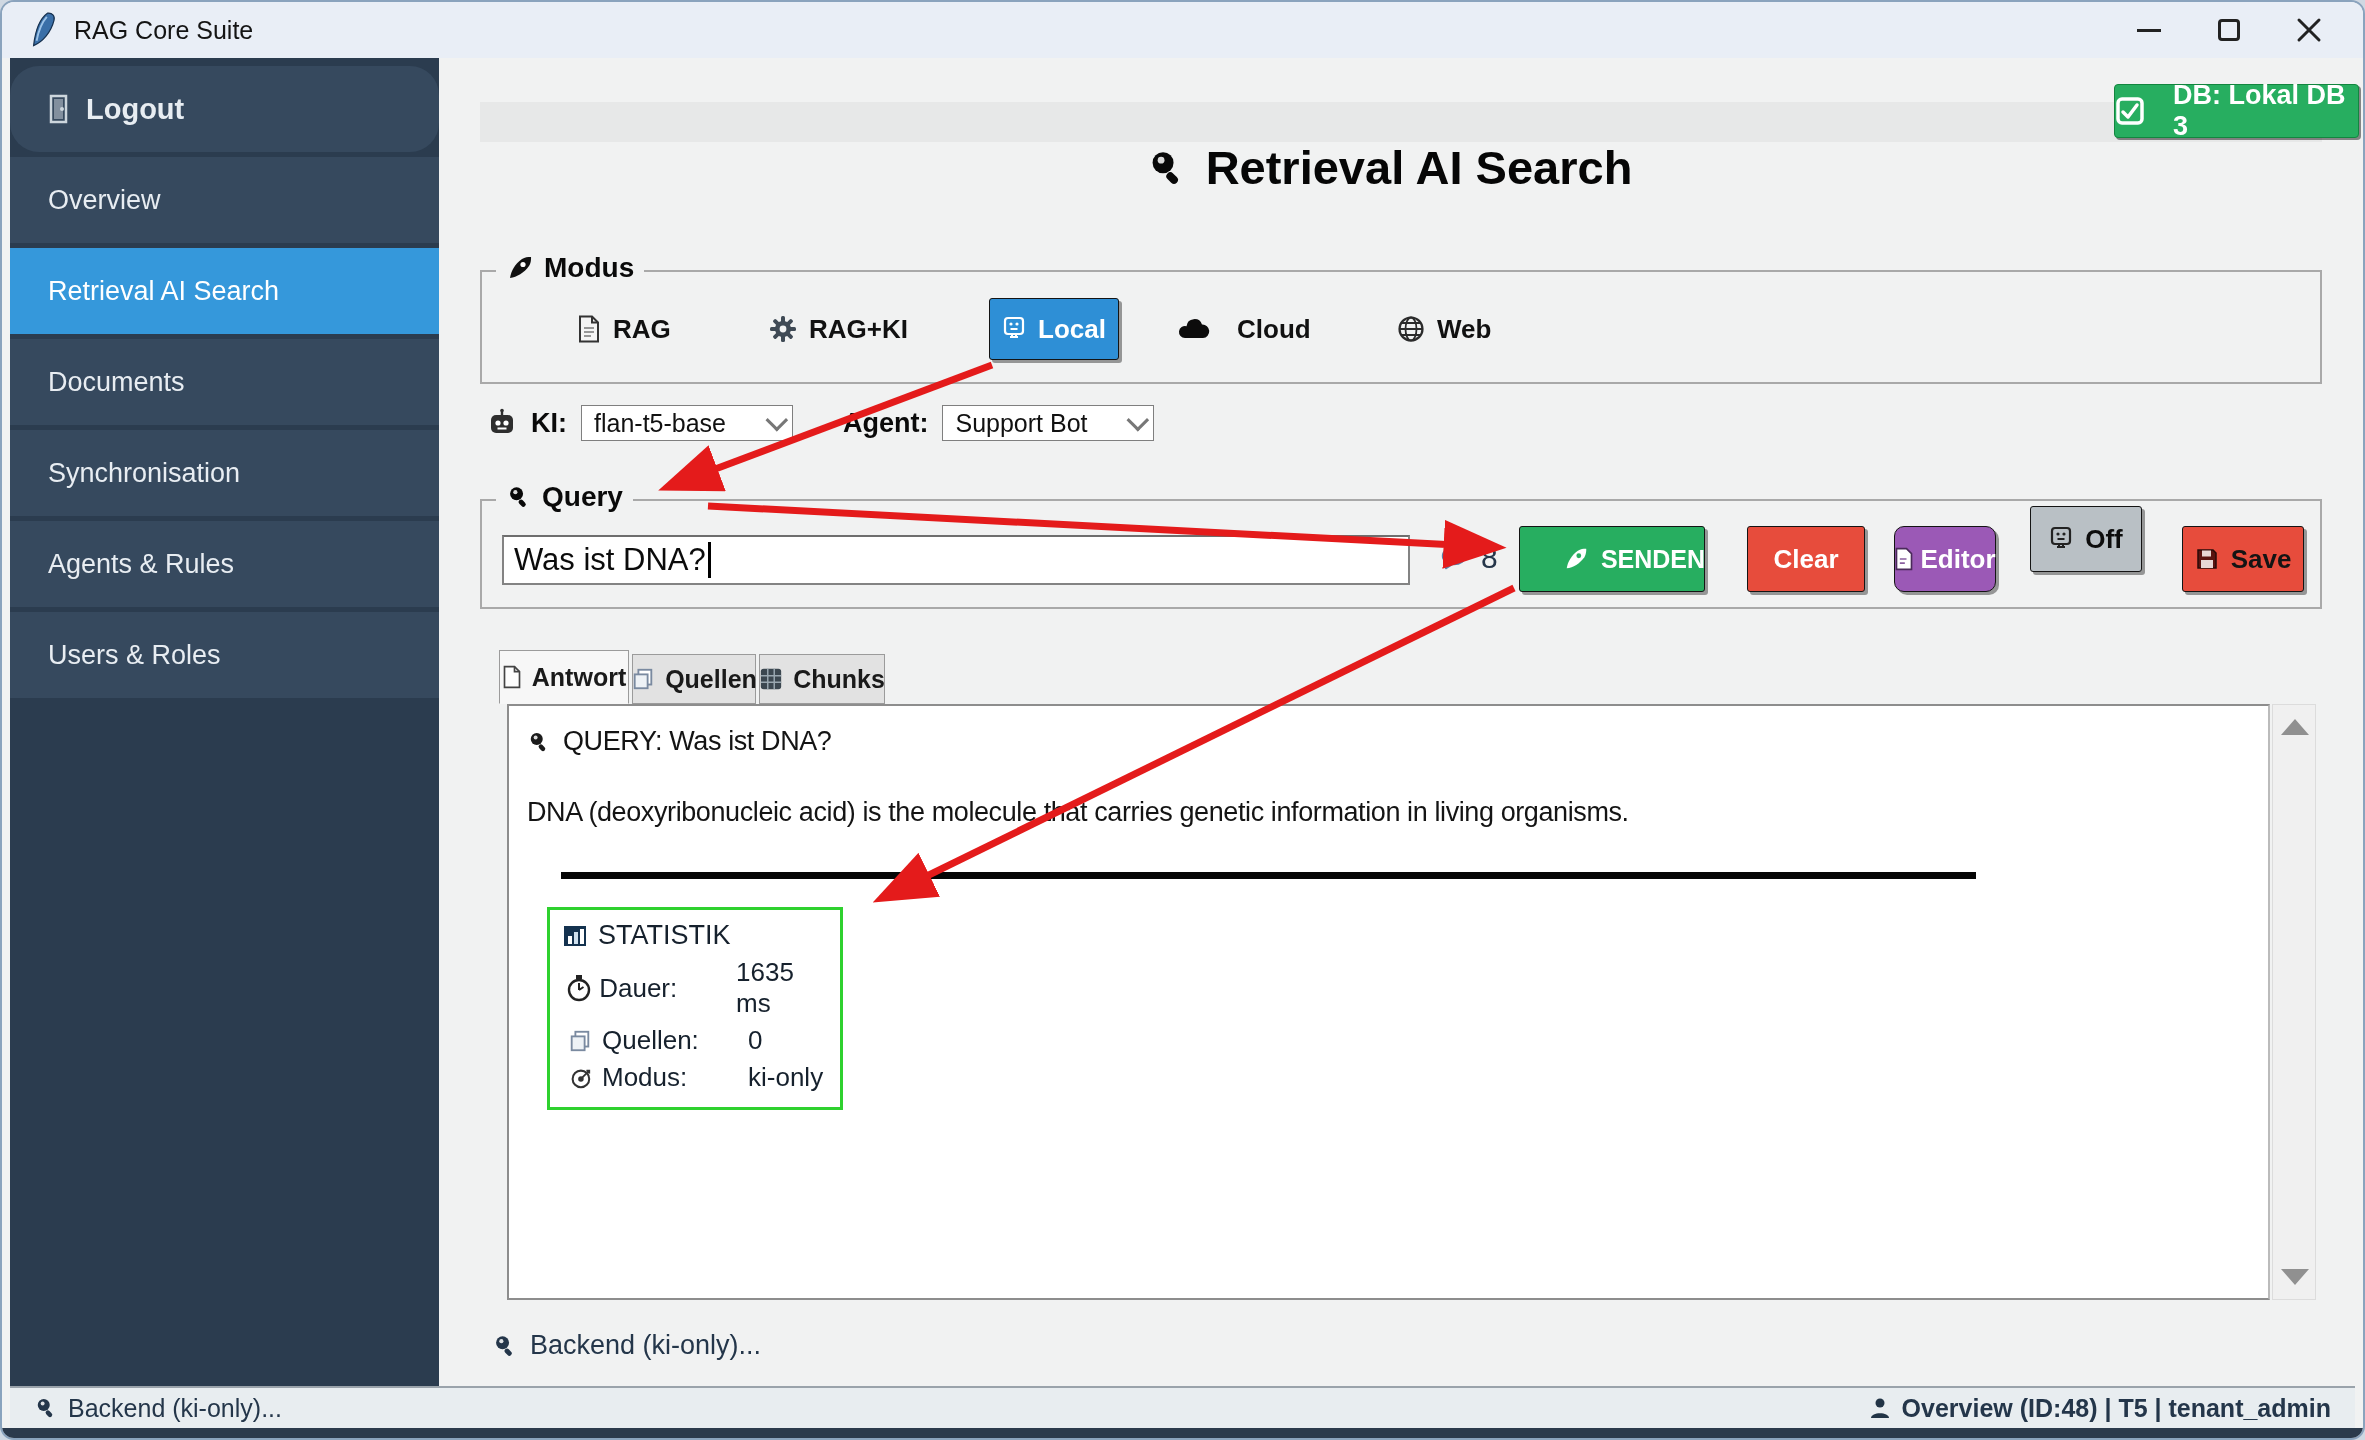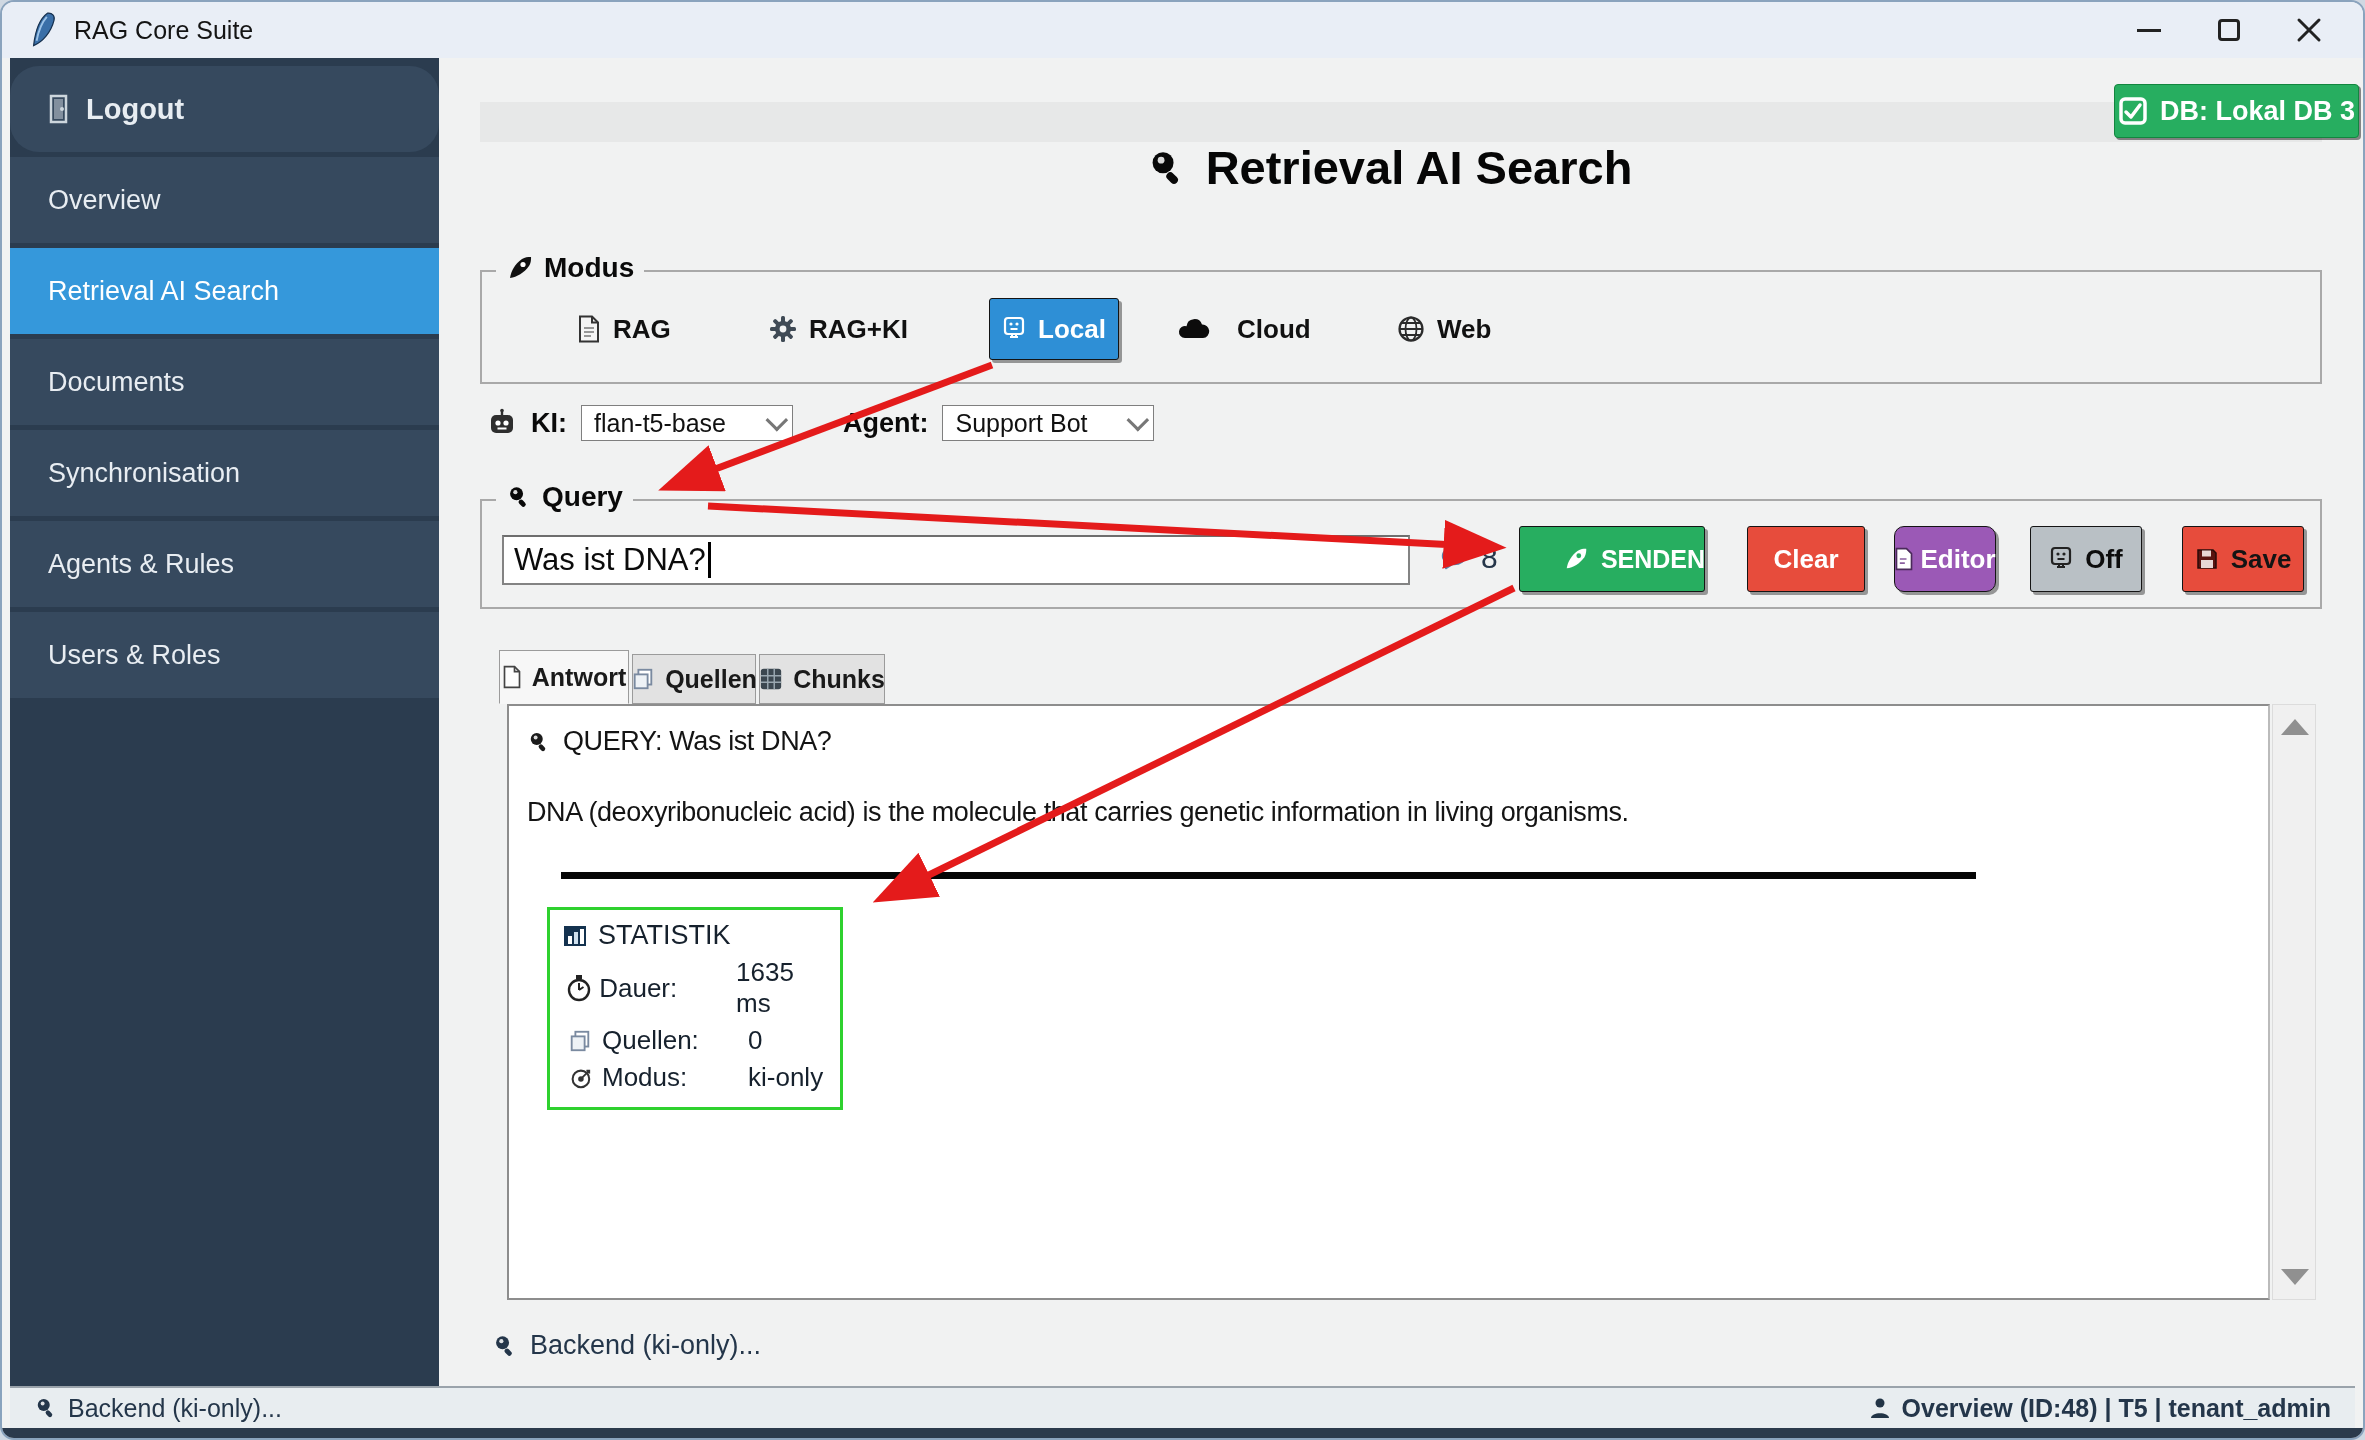--- a/index.html
+++ b/index.html
@@ -17,21 +17,21 @@
 
   
   .sidebar { position:absolute; left:8px; top:56px; width:429px; height:1332px; background:#2b3c4f; padding-top:8px; }
   .side-item { height:86px; background:#36495e; margin-bottom:5px; display:flex; align-items:center; padding-left:38px; color:#e8edf2; font-size:27px; }
   .side-item.logout { font-weight:bold; font-size:29px; gap:14px;border-radius:29px; }
   .side-item.active { background:#3598db; color:#ffffff; }
 
   
   .main { position:absolute; left:437px; top:56px; width:1920px; height:1332px; background:#f1f2f2; }
   .top-band { position:absolute; left:41px; top:44px; width:1842px; height:40px; background:#e7e8e8; }
-  .db-badge { position:absolute; right:0px; top:26px; width:245px; height:54px; background:#27ae60; border:1px solid #12863f; box-shadow:2px 2px 0 rgba(0,0,0,.45); border-radius:4px; display:flex; align-items:center; justify-content:center; gap:12px; color:#fff; font-weight:bold; font-size:27px; }
+  .db-badge { position:absolute; right:0px; top:26px; width:245px; height:54px; background:#27ae60; border:1px solid #12863f; box-shadow:2px 2px 0 rgba(0,0,0,.45); border-radius:4px; display:flex; align-items:center; justify-content:center; gap:28px; color:#fff; font-weight:bold; font-size:27px; }
   .page-title { position:absolute; left:0; top:82px; width:1900px; display:flex; justify-content:center; align-items:center; gap:18px; font-size:47px; font-weight:bold; color:#060606; }
 
   .groupbox { position:absolute; border:2px solid #a9a9a9; }
   .gb-legend { position:absolute; top:-20px; left:14px; background:#f1f2f2; padding:0 10px; font-weight:bold; font-size:28px; color:#0a0a0a; display:flex; align-items:center; gap:10px; }
   .gb-modus { left:41px; top:212px; width:1842px; height:114px; }
   .gb-query { left:41px; top:441px; width:1842px; height:110px; }
 
   .mode-opt { position:absolute; top:0; height:114px; display:flex; align-items:center; gap:12px; font-size:26px; font-weight:bold; color:#111; }
   .btn { display:flex; align-items:center; justify-content:center; gap:12px; border:1px solid #141414; border-radius:3px; box-shadow:3px 3px 0 rgba(0,0,0,.38); font-weight:bold; cursor:default; }
   .mode-local { position:absolute; left:507px; top:26px; width:130px; height:62px; background:#2e8fd6; color:#fff; font-size:26px; }
@@ -41,21 +41,21 @@
   .combo { width:212px; height:36px; background:#fff; border:1px solid #7f7f7f; display:flex; align-items:center; padding:0 12px; font-size:25px; color:#111; position:relative; }
   .combo .chev { position:absolute; right:10px; width:16px; height:16px; border-right:3px solid #777; border-bottom:3px solid #777; transform:rotate(45deg) translateY(-4px); }
 
   .query-input { position:absolute; left:63px; top:477px; width:908px; height:50px; background:#fff; border:2px solid #838383; border-top-color:#6e6e6e; display:flex; align-items:center; padding-left:10px; font-size:31px; color:#0b0b0b; }
   .caret { width:3px; height:36px; background:#000; margin-left:2px; }
   .char-count { position:absolute; left:1000px; top:483px; display:flex; align-items:center; gap:10px; font-size:30px; color:#26364a; }
 
   .btn-send   { position:absolute; left:1080px; top:468px; width:186px; height:66px; background:#27ae60; color:#fff; font-size:25px;padding-left:44px; }
   .btn-clear  { position:absolute; left:1308px; top:468px; width:118px; height:66px; background:#e74c3c; color:#fff; font-size:26px; }
   .btn-editor { position:absolute; left:1455px; top:468px; width:102px; height:66px; background:#9b59b6; color:#fff; font-size:26px; gap:6px;border-radius:10px; }
-  .btn-off    { position:absolute; left:1591px; top:468px; width:112px; height:66px; background:#b9c0c5; color:#0d0d0d; font-size:26px; }
+  .btn-off    { position:absolute; left:1591px; top:448px; width:112px; height:66px; background:#b9c0c5; color:#0d0d0d; font-size:26px; }
   .btn-save   { position:absolute; left:1743px; top:468px; width:122px; height:66px; background:#e74c3c; color:#141414; font-size:26px; }
 
   
   .tab { position:absolute; display:flex; align-items:center; justify-content:center; gap:10px; font-size:25px; font-weight:bold; color:#1a1a1a; border:1px solid #9b9b9b; background:#e2e2e2; }
   .tab.active { background:#f7f7f7; border-bottom-color:#f7f7f7; }
   .tab-antwort { left:60px; top:592px; width:130px; height:54px; }
   .tab-quellen { left:193px; top:596px; width:124px; height:50px; }
   .tab-chunks  { left:320px; top:596px; width:126px; height:50px; }
 
   .textpanel { position:absolute; left:68px; top:646px; width:1763px; height:596px; background:#ffffff; border:2px solid #8d8d8d; border-right-color:#bbb; padding:20px 18px; }

